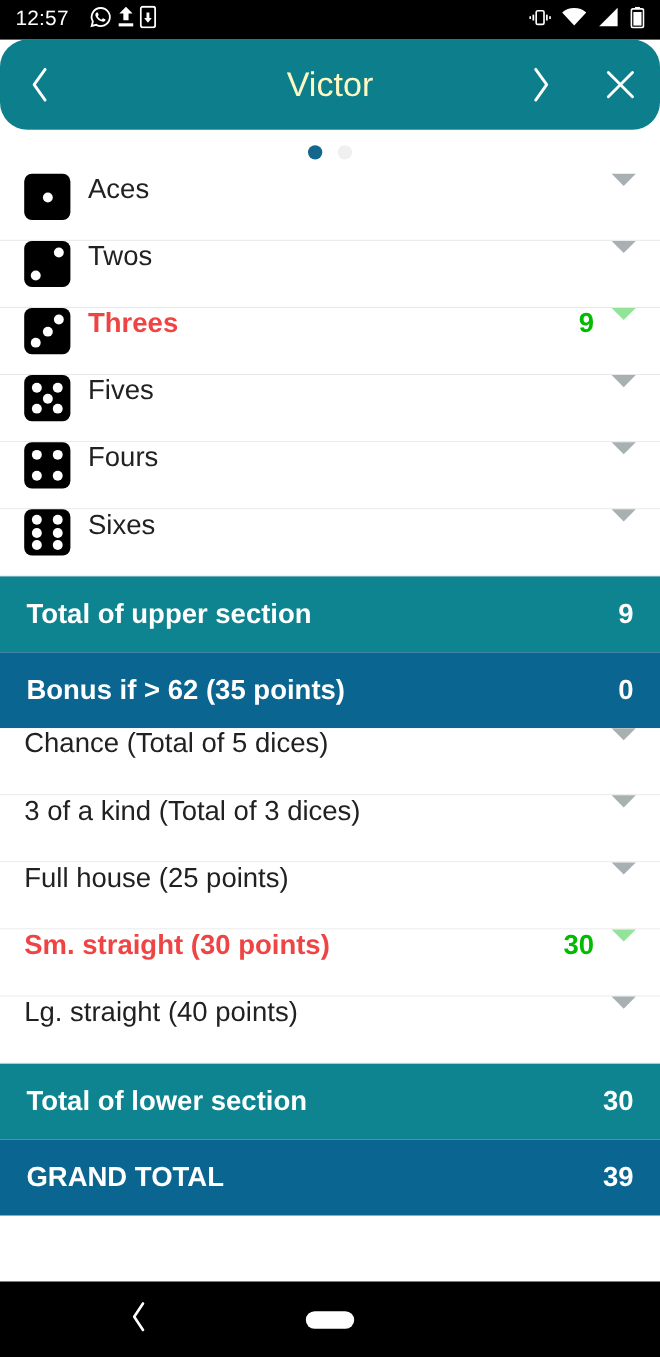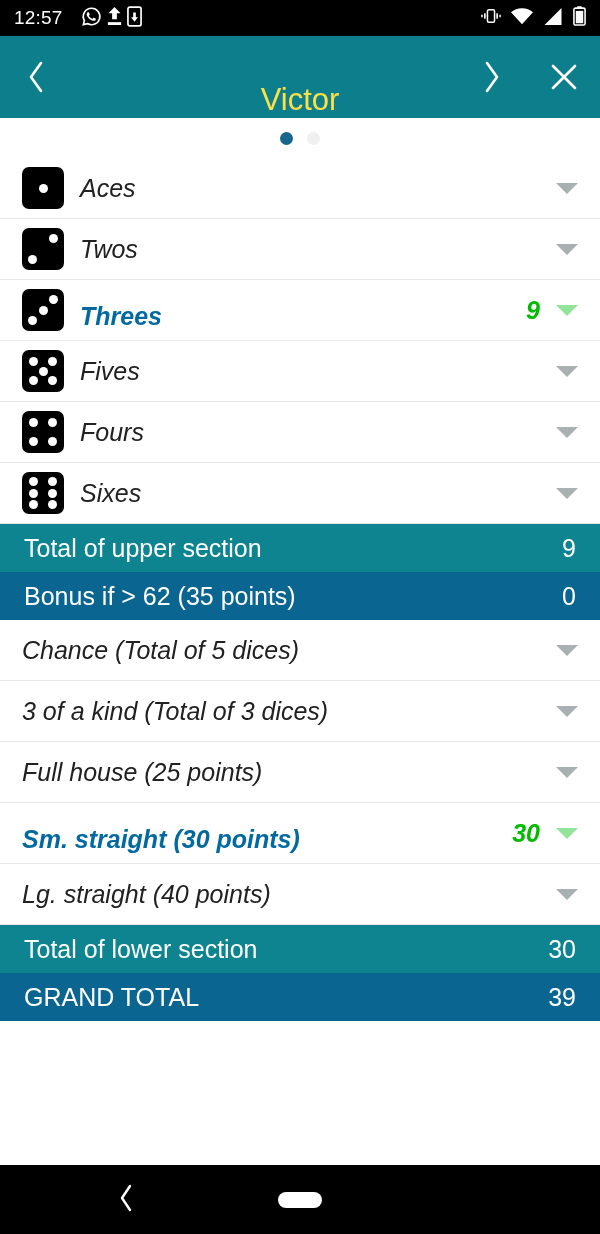--- a/index.html
+++ b/index.html
@@ -18,22 +18,23 @@
   }
   .sb-time { font-size:19px; font-weight:400; letter-spacing:.2px; margin-right:14px; }
   .sb-left, .sb-right { display:flex; align-items:center; }
   .sb-left { flex:1; gap:4px; }
   .sb-right { gap:10px; }
   .sb-ico { display:block; }
 
   
   .appbar {
     height:82px; background:#0d7e8c;
-    display:flex; align-items:flex-end; color:#fde047;
+    display:flex; align-items:center; color:#fef9c3;
     position:relative;
+    border-radius:25px;
   }
   .ab-btn {
     width:72px; height:82px; display:flex;
     align-items:center; justify-content:center;
   }
   .ab-title {
     position:absolute; left:0; right:0; text-align:center;
     font-size:31px; font-weight:400; pointer-events:none;
   }
   .ab-spacer { flex:1; }
@@ -42,28 +43,27 @@
   .dots {
     height:40px; display:flex; align-items:center;
     justify-content:center; gap:14px; background:#fff;
   }
   .dot { width:13px; height:13px; border-radius:50%; }
   .dot.on { background:#15668c; }
   .dot.off { background:#f0f0f0; }
 
   
   .row {
-    height:61px; display:flex; align-items:center;
+    height:61px; display:flex; align-items:flex-start;
     padding:0 22px; border-bottom:1px solid #e8e8e8;
     background:#fff;
-    font-style:italic;
   }
   .row .die { margin-right:16px; flex:none; }
   .row-label { flex:1; font-size:25px; color:#212121; }
-  .row.scored .row-label { color:#0369a1; font-weight:bold;margin-top:12px; }
+  .row.scored .row-label { color:#ef4444; font-weight:bold; }
   .row-val { font-size:25px; color:#212121; margin-right:16px; }
   .row.scored .row-val { color:#00bb00; font-weight:bold; }
   .caret {
     width:0; height:0; flex:none;
     border-left:11px solid transparent;
     border-right:11px solid transparent;
     border-top:11px solid #a8b0b2;
   }
   .row.scored .caret { border-top-color:#93e49a; }
 
@@ -72,22 +72,22 @@
     width:42px; height:42px; background:#000;
     border-radius:7px; position:relative;
   }
   .die i {
     position:absolute; width:9px; height:9px;
     background:#fff; border-radius:50%;
   }
 
   
   .total {
-    height:48px; display:flex; align-items:center;
-    padding:0 24px; color:#fff; font-size:25px; font-weight:normal;
+    height:69px; display:flex; align-items:center;
+    padding:0 24px; color:#fff; font-size:25px; font-weight:bold;
   }
   .total .t-label { flex:1; }
   .total.teal { background:#0d8490; }
   .total.blue { background:#0a6590; }
 
   
   .navbar {
     position:absolute; left:0; bottom:0; width:600px; height:69px;
     background:#000; display:flex; align-items:center; justify-content:center;
   }

